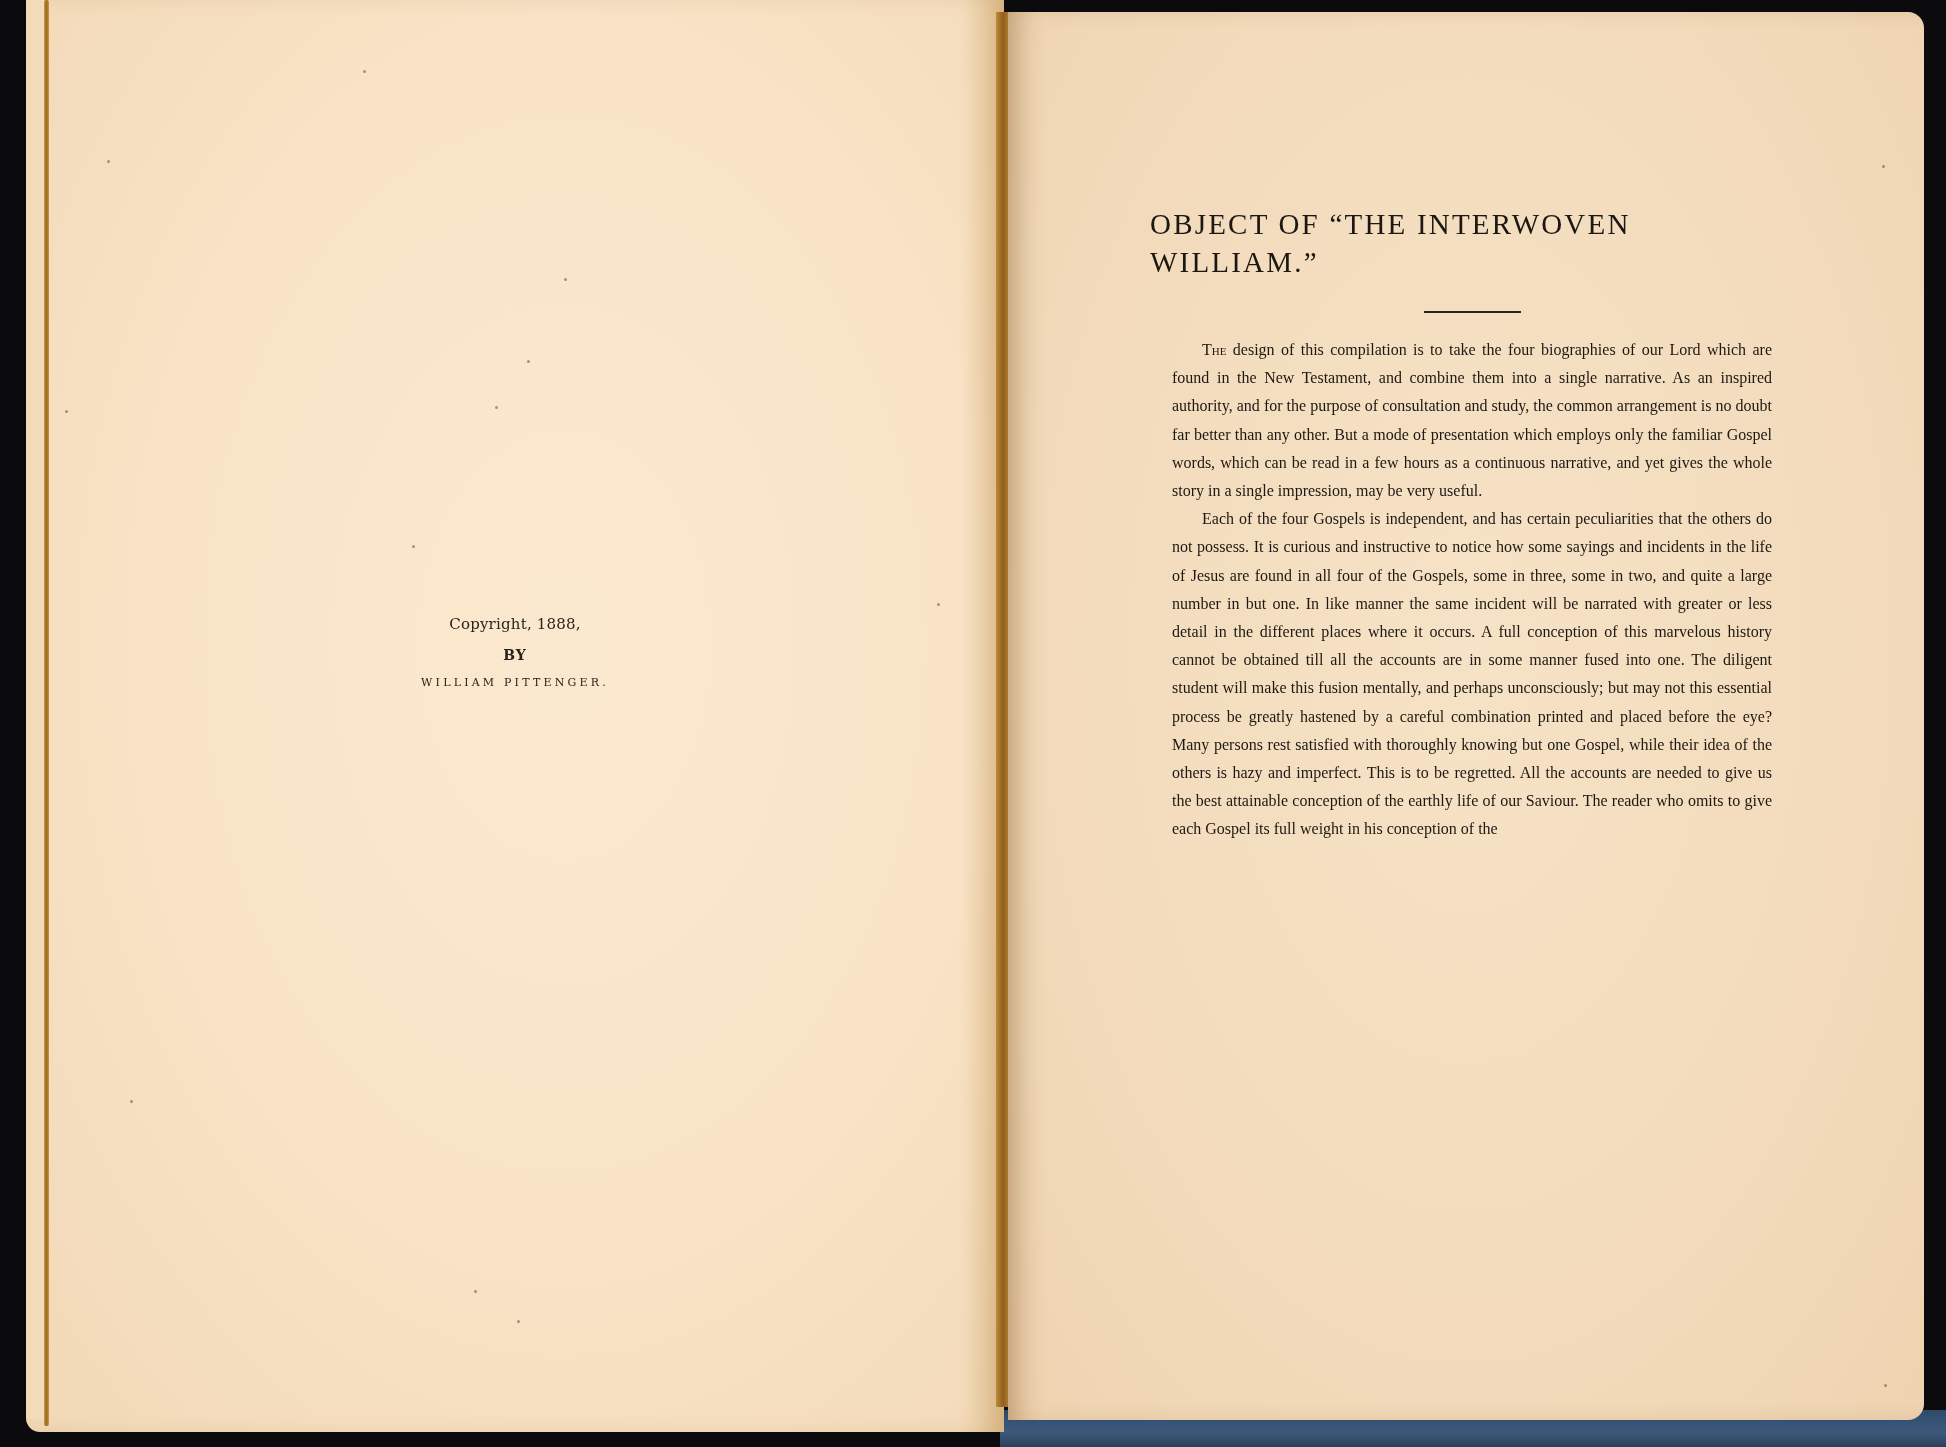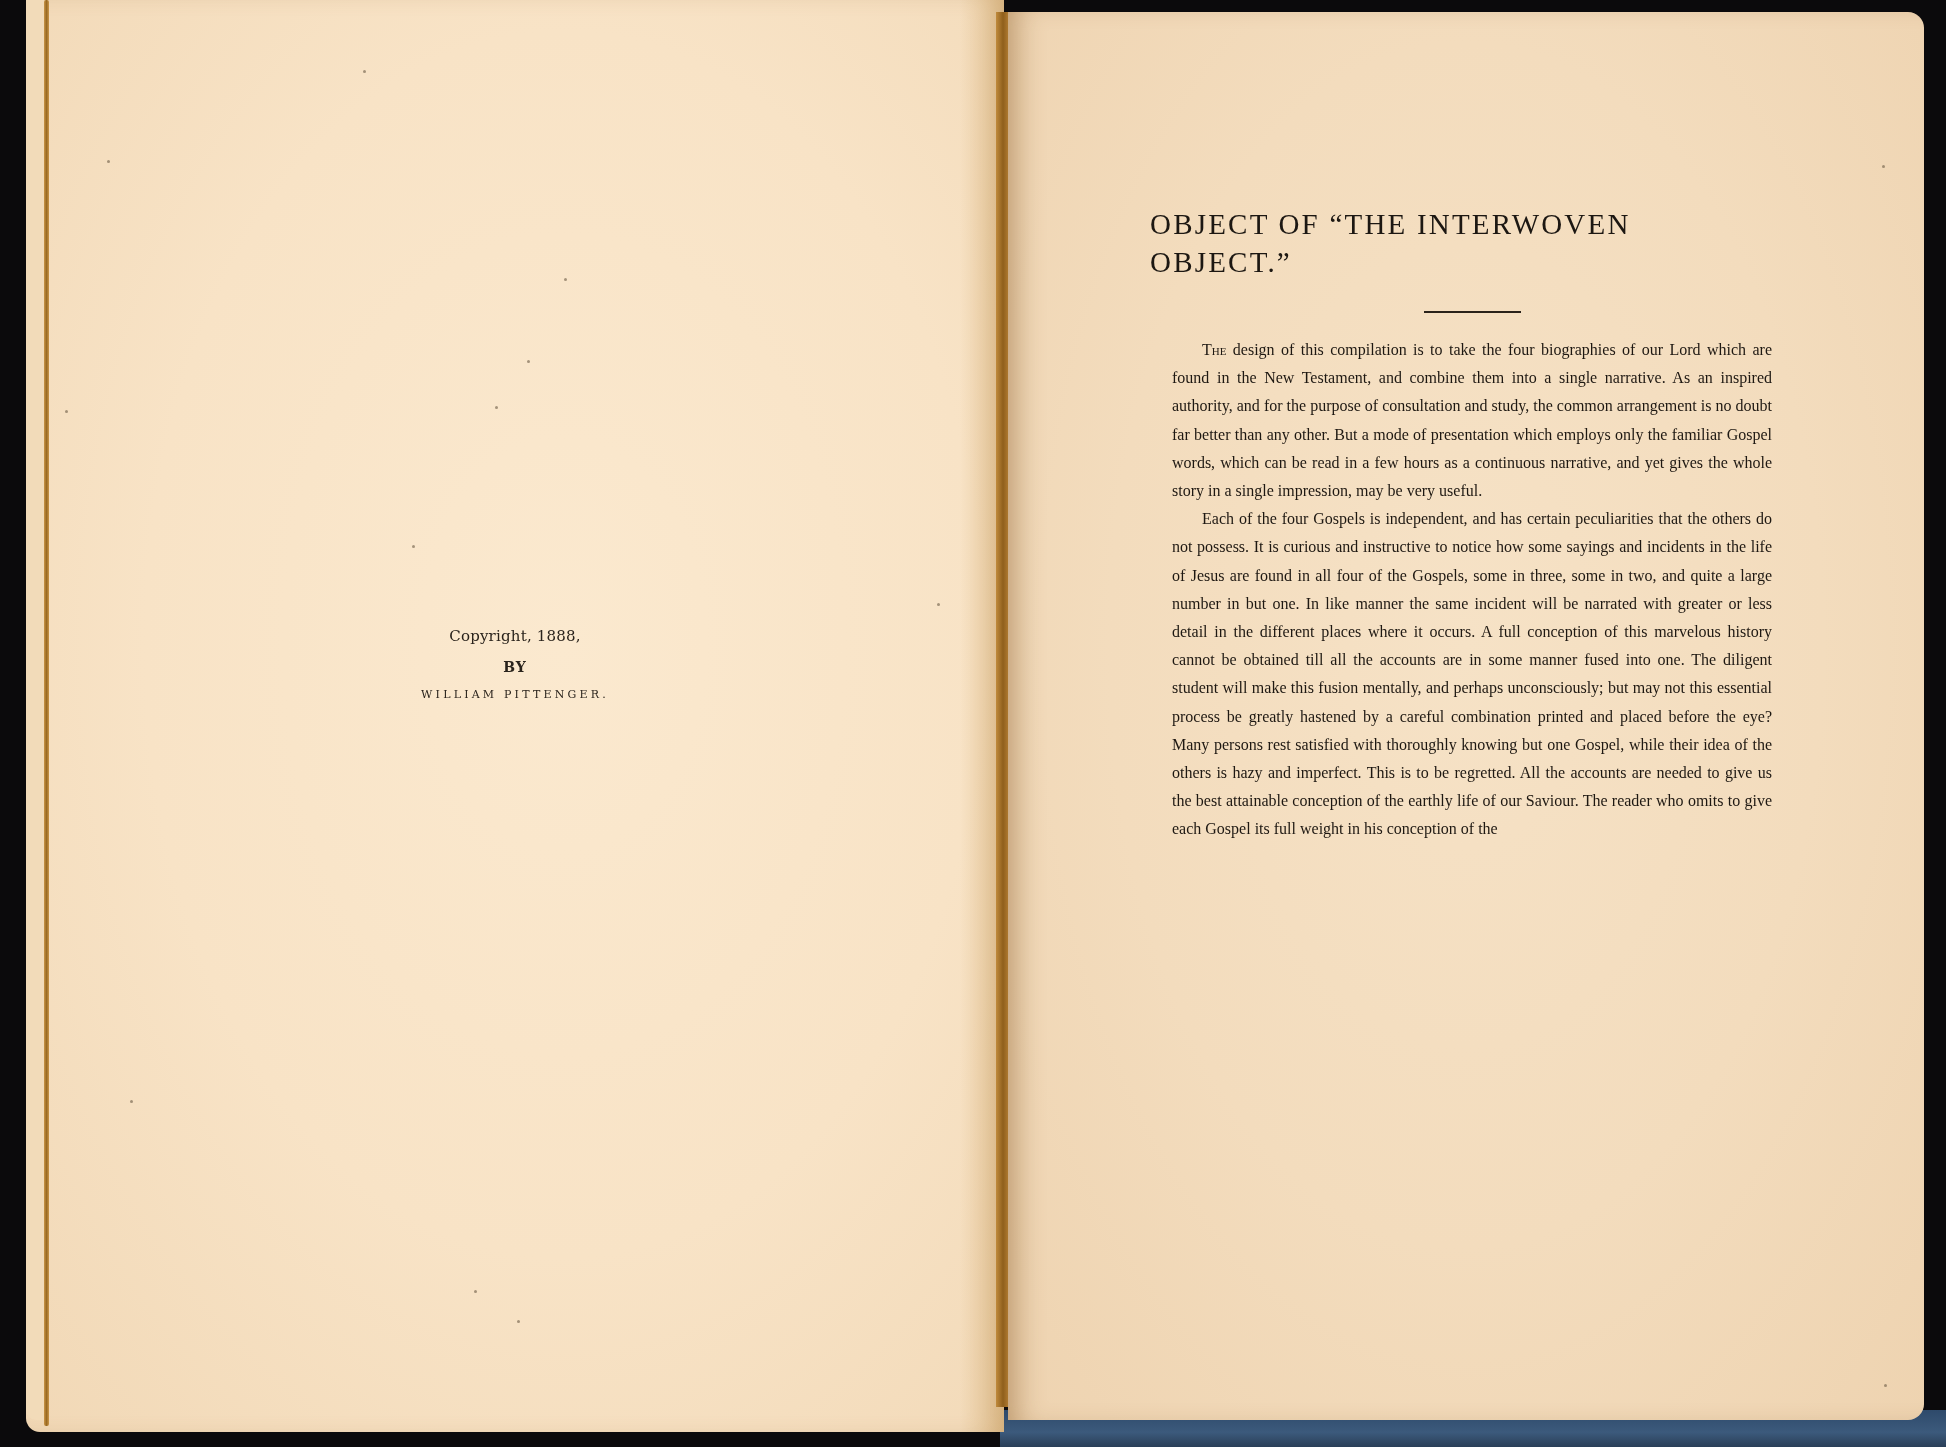--- a/index.html
+++ b/index.html
@@ -63,21 +63,20 @@
     top: 615px;
     width: 330px;
     text-align: center;
     color: #2a231c;
     font-family: "DejaVu Serif", serif;
   }
   .copyright-line {
     font-size: 15px;
     letter-spacing: 0.2px;
     margin-bottom: 14px;
-    margin-top: 12px;
   }
   .by-line {
     font-size: 14px;
     font-weight: bold;
     letter-spacing: 1px;
     margin-bottom: 13px;
   }
   .author-line {
     font-size: 11px;
     letter-spacing: 3.2px;
@@ -175,21 +174,21 @@
     <div class="author-line">WILLIAM PITTENGER.</div>
   </div>
 
   <div class="gutter-left-shadow"></div>
   <div class="gutter-spine"></div>
 
   <div class="right-page"></div>
 
   <div class="heading">
     <div>OBJECT OF “THE INTERWOVEN</div>
-    <div>OBJECT.”</div>
+    <div>WILLIAM.”</div>
   </div>
   <div class="heading-rule"></div>
 
   <div class="body-text">
     <p class="para"><span class="smallcaps">The</span><span> design of this compilation is to take the four biographies of our Lord which are found in the New Testament, and combine them into a single narrative.  As an inspired authority, and for the purpose of consulta­tion and study, the common arrangement is no doubt far better than any other.  But a mode of presentation which employs only the familiar Gospel words, which can be read in a few hours as a continuous narrative, and yet gives the whole story in a single impres­sion, may be very useful.</span></p>
     <p class="para"><span>Each of the four Gospels is independent, and has certain peculiarities that the others do not possess.  It is curious and instructive to notice how some sayings and incidents in the life of Jesus are found in all four of the Gospels, some in three, some in two, and quite a large number in but one.  In like man­ner the same incident will be narrated with greater or less detail in the different places where it occurs.  A full conception of this marvelous history cannot be obtained till all the accounts are in some manner fused into one.  The diligent student will make this fusion mentally, and perhaps unconsciously; but may not this essential process be greatly hastened by a careful combination printed and placed before the eye?  Many persons rest satisfied with thoroughly knowing but one Gospel, while their idea of the others is hazy and im­perfect.  This is to be regretted.  All the ac­counts are needed to give us the best attain­able conception of the earthly life of our Saviour.  The reader who omits to give each Gospel its full weight in his conception of the</span></p>
   </div>
 
   <div class="speck" style="left:363px;top:70px;"></div>
   <div class="speck" style="left:107px;top:160px;"></div>

